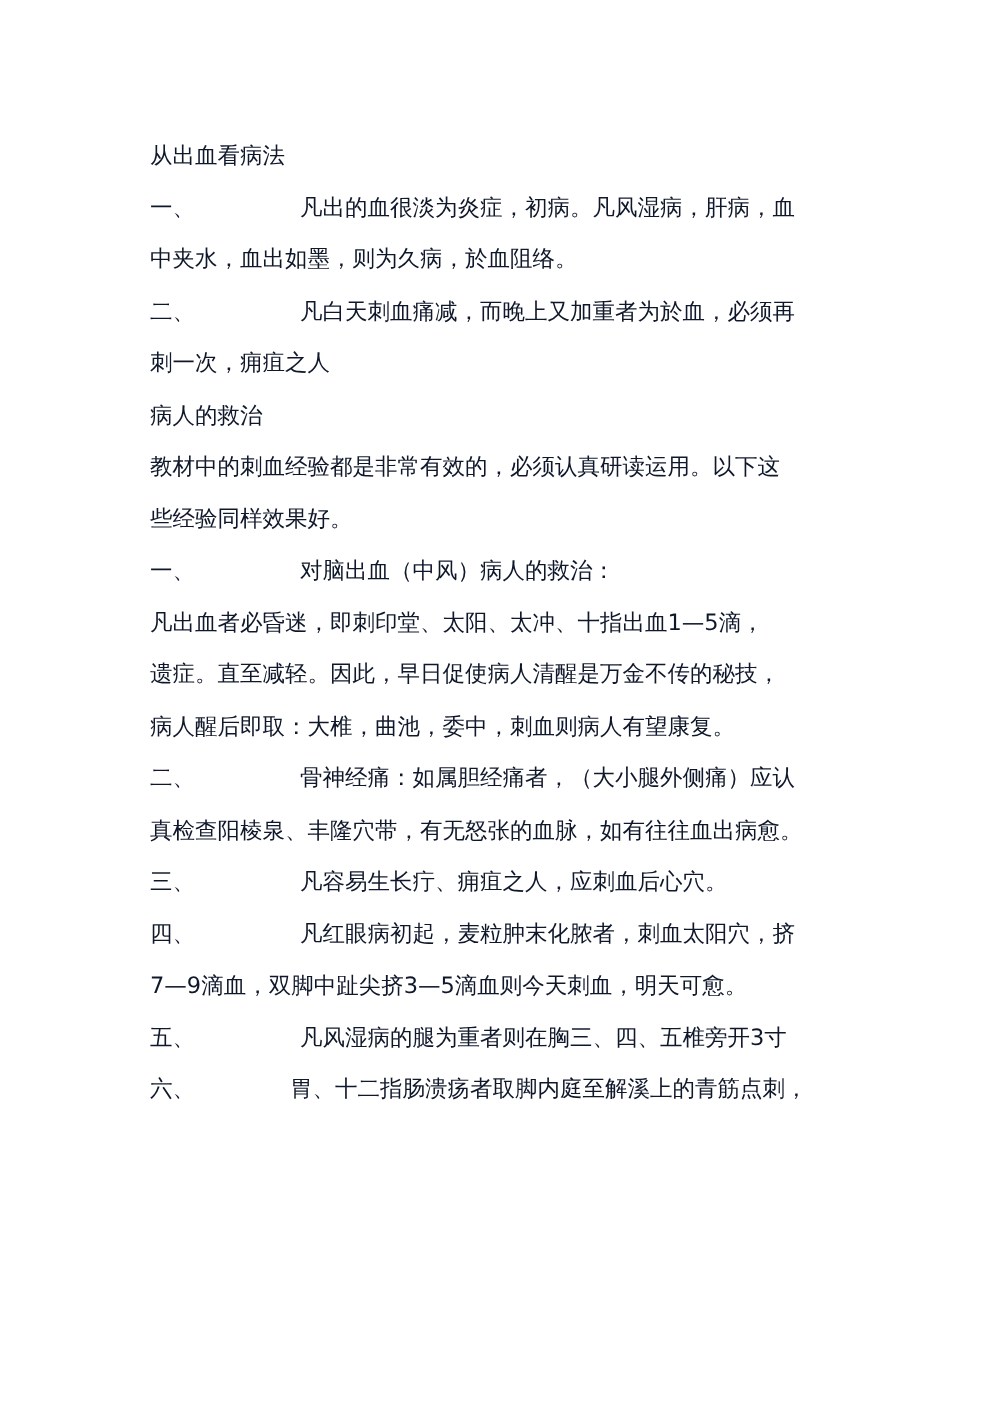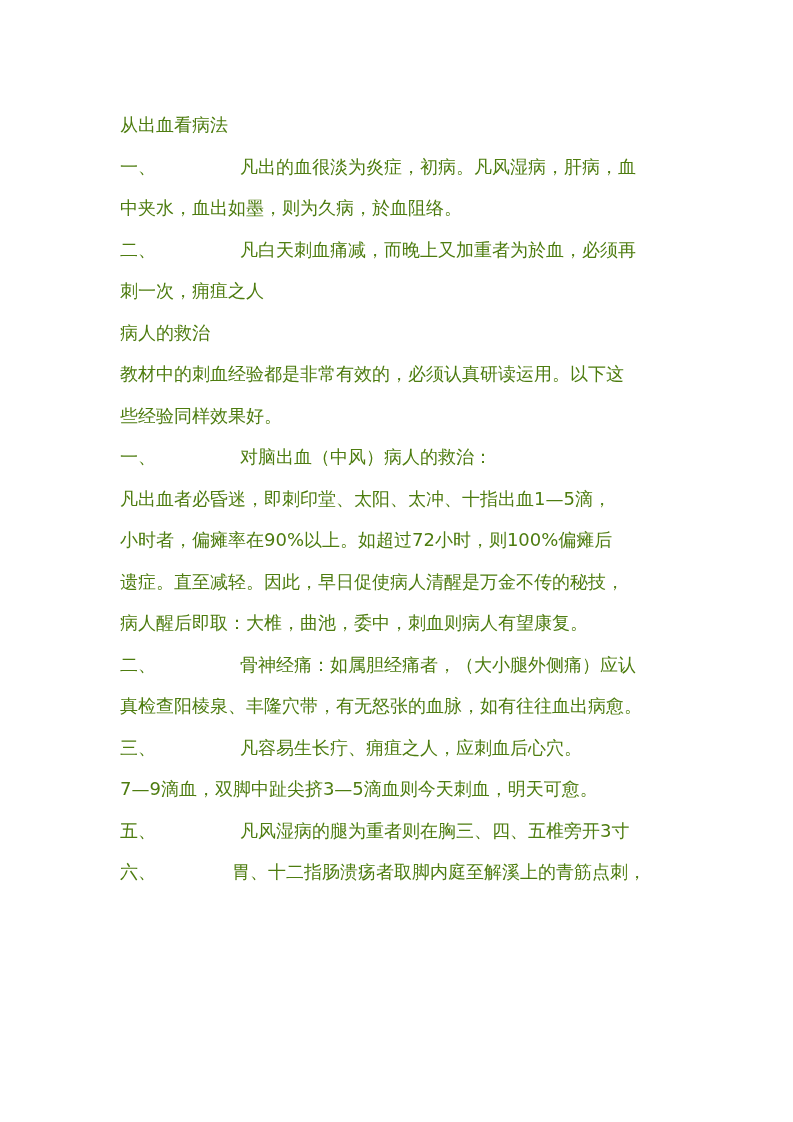--- a/index.html
+++ b/index.html
@@ -4,21 +4,21 @@
 <style>
   html, body { margin: 0; padding: 0; background: #ffffff; }
   body { width: 793px; height: 1122px; position: relative; overflow: hidden; }
   .page {
     position: absolute;
     left: 120px;
     top: 104px;
     width: 556px;
     font-family: "DejaVu Sans", "Liberation Sans", sans-serif;
     font-size: 18px;
-    color: #4d7c0f;
+    color: #0f172a;
     line-height: 41.5px;
   }
   .line { white-space: nowrap; height: 41.5px; overflow: visible; }
   .num { display: inline-block; width: 120px; }
   .num2 { display: inline-block; width: 112px; }
 </style>
 </head>
 <body>
 
 <div class="page">
@@ -30,27 +30,27 @@
   <div class="line"><span class="num">二、</span><span>凡白天刺血痛减，而晚上又加重者为於血，必须再</span></div>
   <div class="line">刺一次，痈疽之人</div>
 
   <div class="line">病人的救治</div>
 
   <div class="line">教材中的刺血经验都是非常有效的，必须认真研读运用。以下这</div>
   <div class="line">些经验同样效果好。</div>
 
   <div class="line"><span class="num">一、</span><span>对脑出血（中风）病人的救治：</span></div>
   <div class="line">凡出血者必昏迷，即刺印堂、太阳、太冲、十指出血1—5滴，</div>
-  <div class="line">小时者，偏瘫率在90%以上。如超过72小时，则100%偏瘫后</div>
   <div class="line">遗症。直至减轻。因此，早日促使病人清醒是万金不传的秘技，</div>
   <div class="line">病人醒后即取：大椎，曲池，委中，刺血则病人有望康复。</div>
 
   <div class="line"><span class="num">二、</span><span>骨神经痛：如属胆经痛者，（大小腿外侧痛）应认</span></div>
   <div class="line">真检查阳棱泉、丰隆穴带，有无怒张的血脉，如有往往血出病愈。</div>
 
   <div class="line"><span class="num">三、</span><span>凡容易生长疔、痈疽之人，应刺血后心穴。</span></div>
 
+  <div class="line"><span class="num">四、</span><span>凡红眼病初起，麦粒肿末化脓者，刺血太阳穴，挤</span></div>
   <div class="line">7—9滴血，双脚中趾尖挤3—5滴血则今天刺血，明天可愈。</div>
 
   <div class="line"><span class="num">五、</span><span>凡风湿病的腿为重者则在胸三、四、五椎旁开3寸</span></div>
 
   <div class="line"><span class="num2">六、</span><span>胃、十二指肠溃疡者取脚内庭至解溪上的青筋点刺，</span></div>
 </div>
 
 </body></html>

